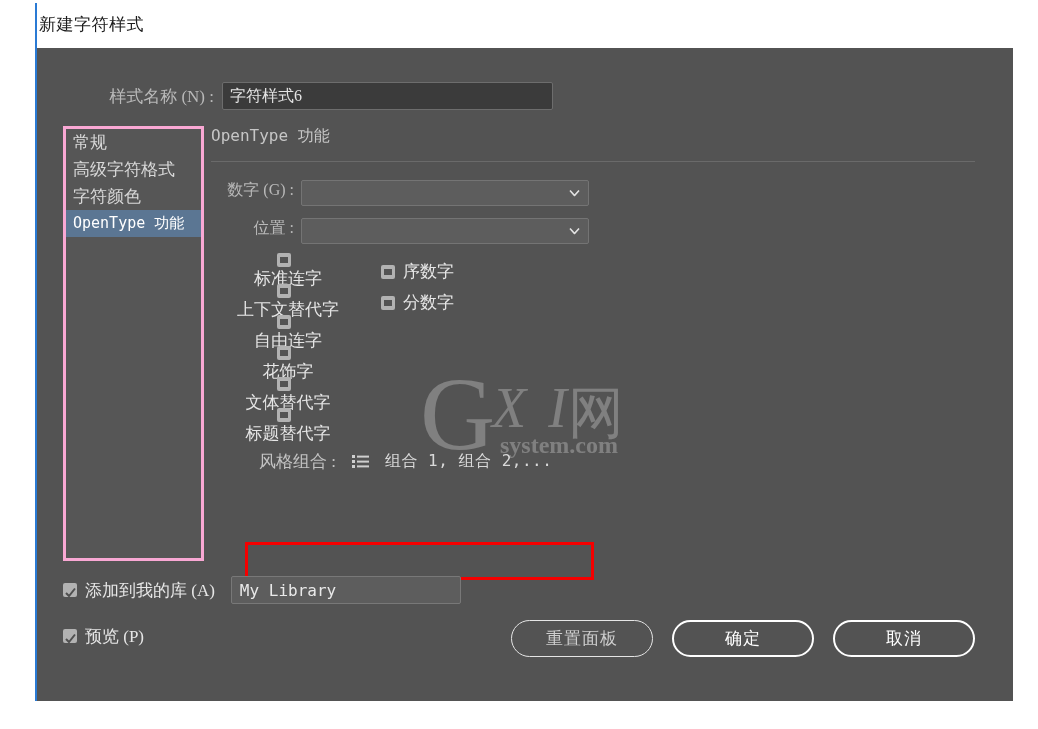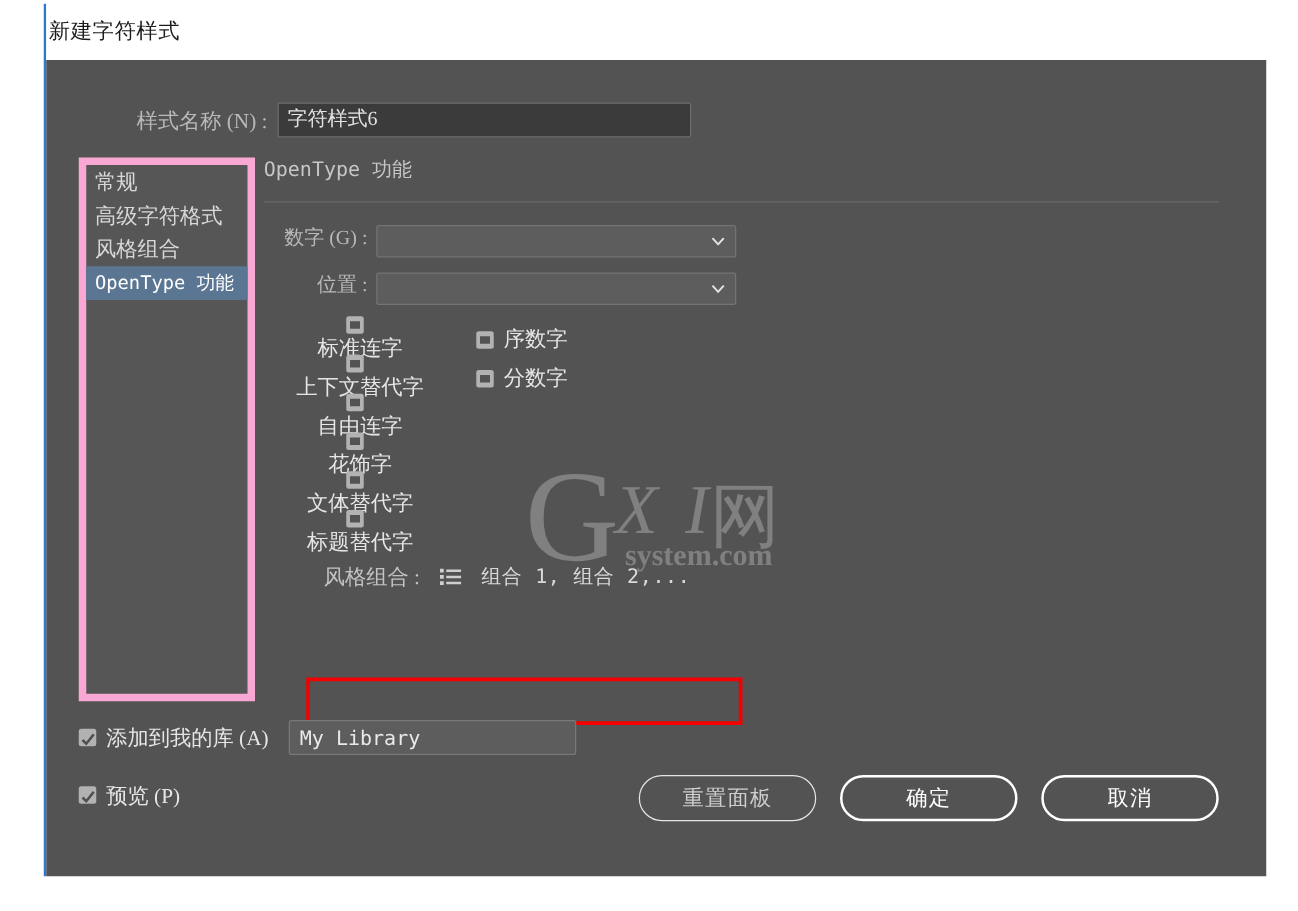--- a/index.html
+++ b/index.html
@@ -55,21 +55,21 @@
     padding: 0 7px;
     line-height: 26px;
     font-family: "Liberation Serif", "DejaVu Serif", serif;
   }
 
   
   .sidebar {
     position: absolute; left: 26px; top: 78px;
     width: 141px; height: 435px;
     background: #565656;
-    border: 6px solid #f9a8d4;
+    border: 3px solid #f9a8d4;
   }
   .side-item {
     height: 27px; line-height: 27px;
     padding-left: 7px;
     font-size: 17px; color: #d8d8d8;
     white-space: nowrap;
     font-family: "Liberation Serif", "DejaVu Serif", serif;
   }
   .side-item.selected {
     background: #5b7693;
@@ -249,21 +249,21 @@
   <div class="panel">
 
     <div class="name-row">
       <span class="name-label">样式名称 (N) :</span>
       <div class="name-input" placeholder="">字符样式6</div>
     </div>
 
     <div class="sidebar">
       <div class="side-item">常规</div>
       <div class="side-item">高级字符格式</div>
-      <div class="side-item">风格组合</div>
+      <div class="side-item">字符颜色</div>
       <div class="side-item selected">OpenType 功能</div>
     </div>
 
     <div class="content">
       <div class="section-title">OpenType 功能</div>
       <div class="divider"></div>
 
       <div class="field-row">
         <span class="field-label">数字 (G) :</span>
         <div class="select">

